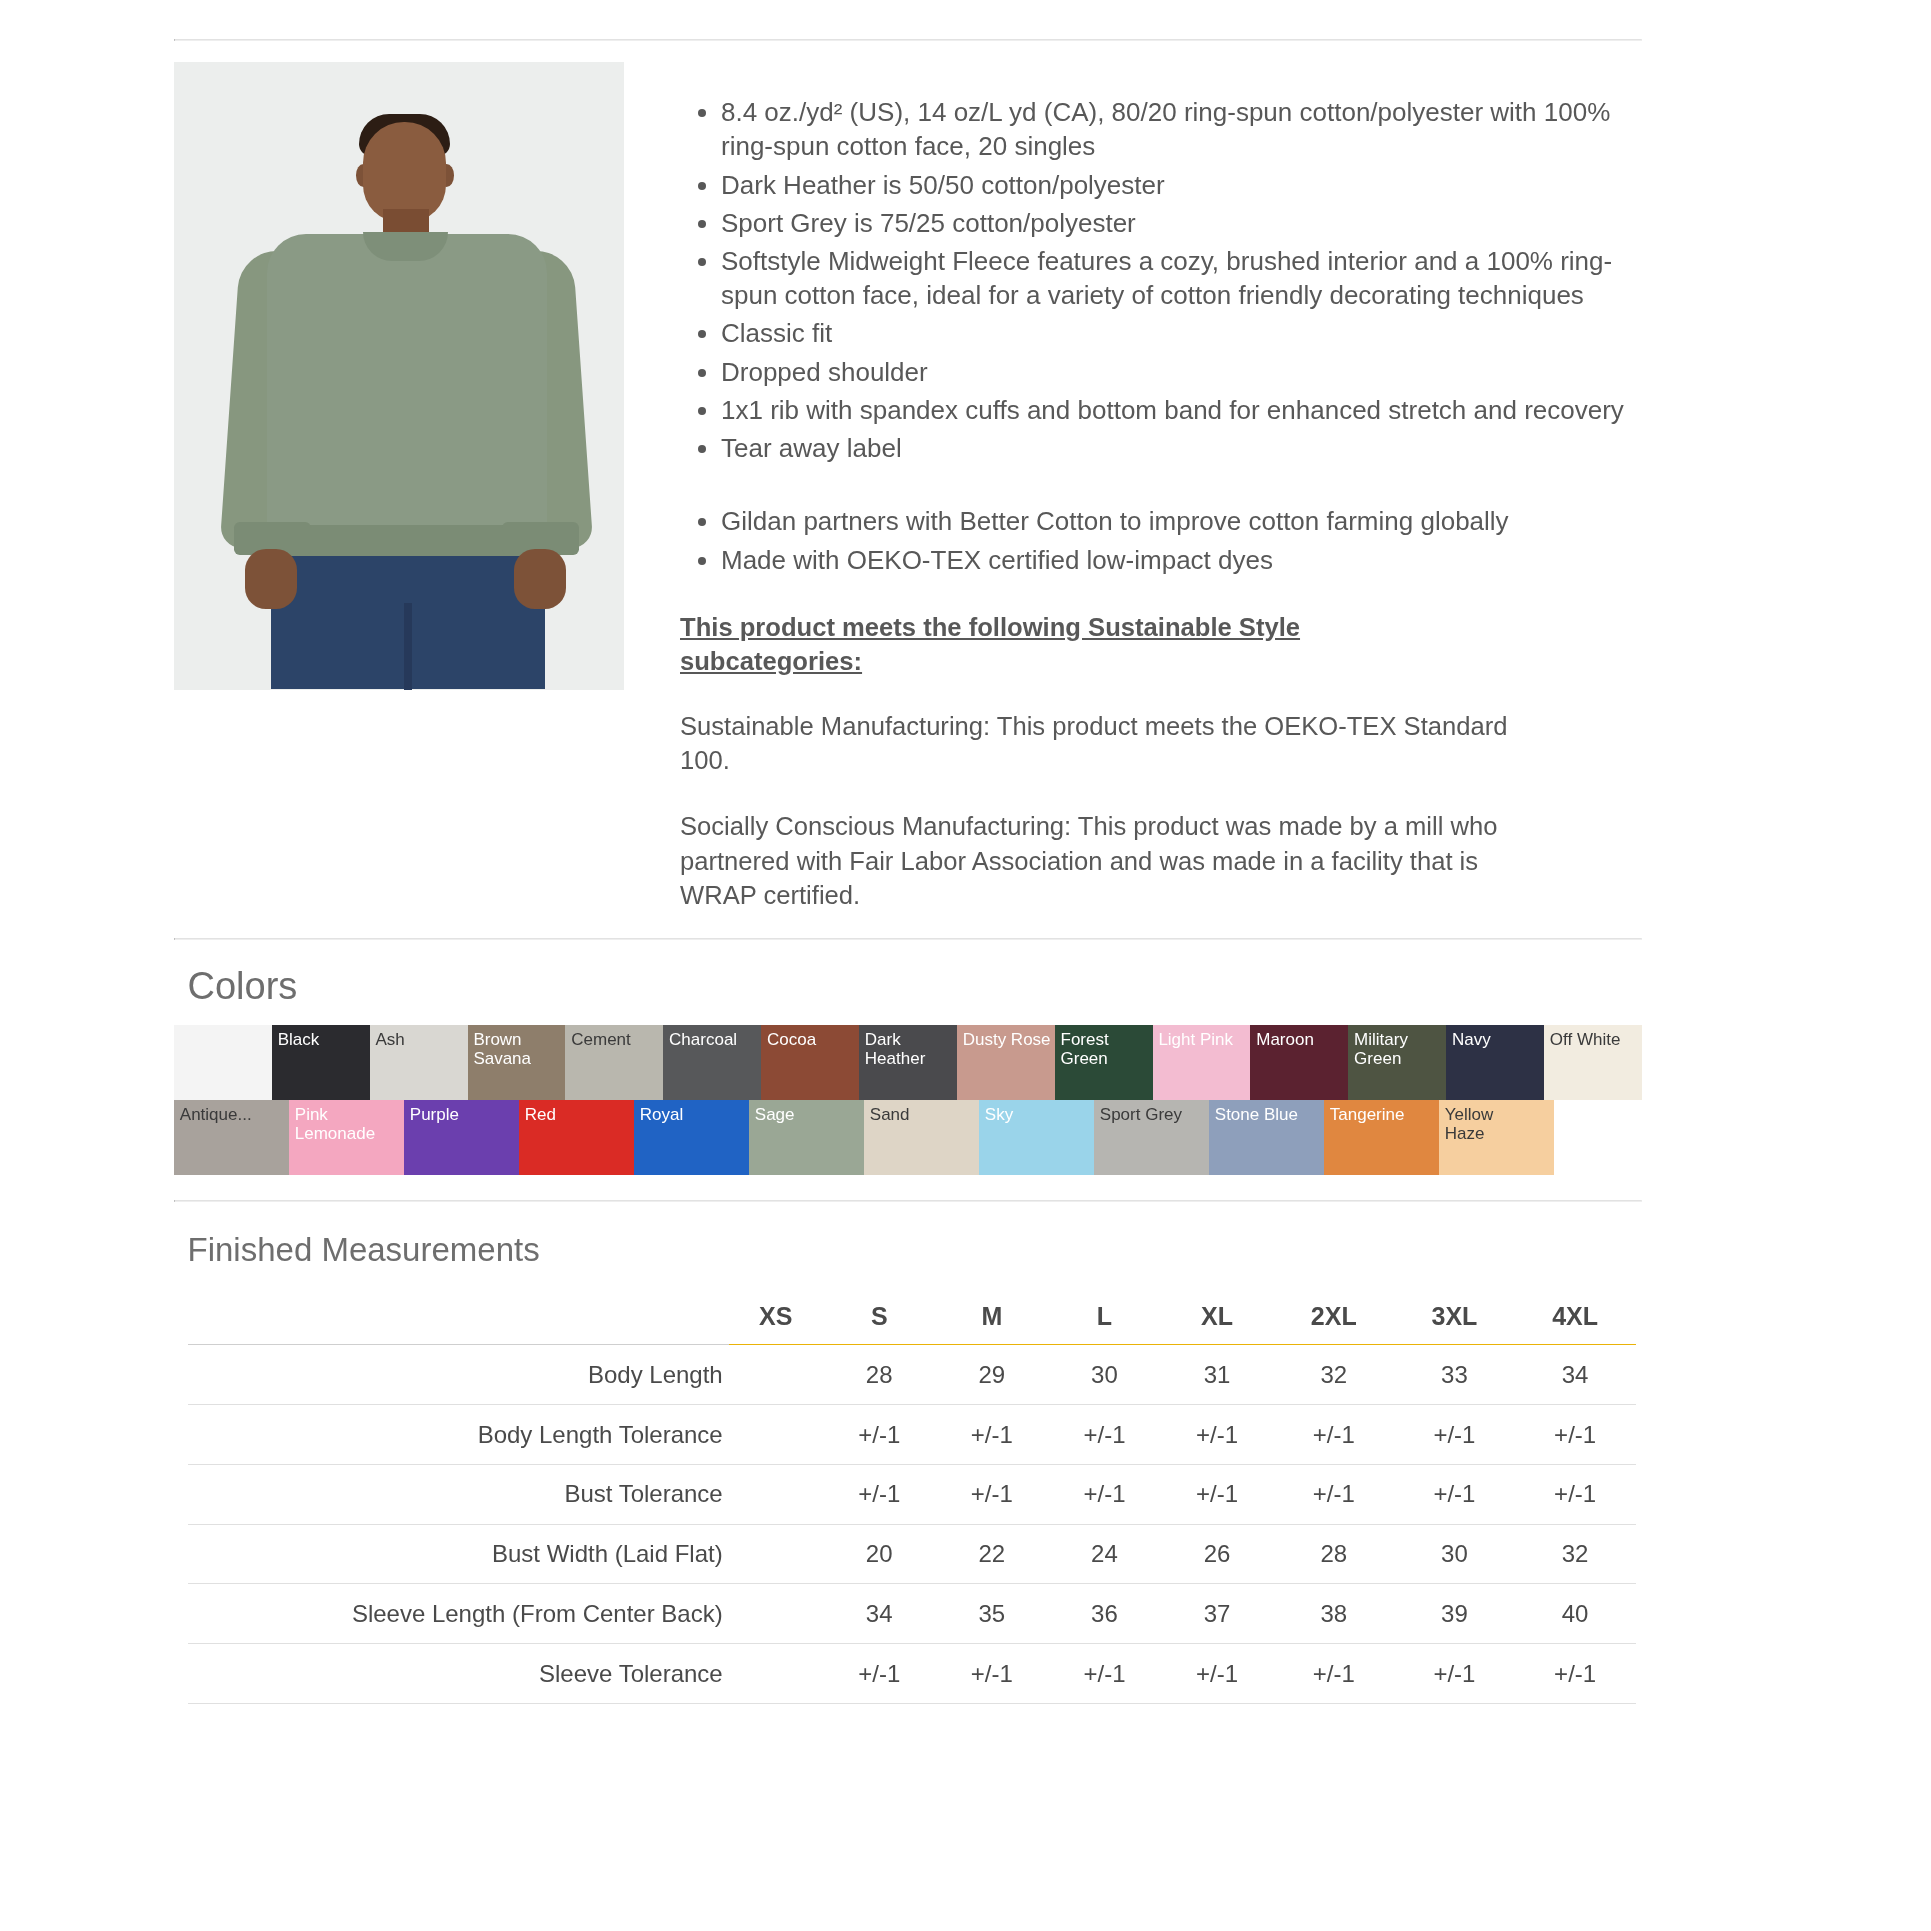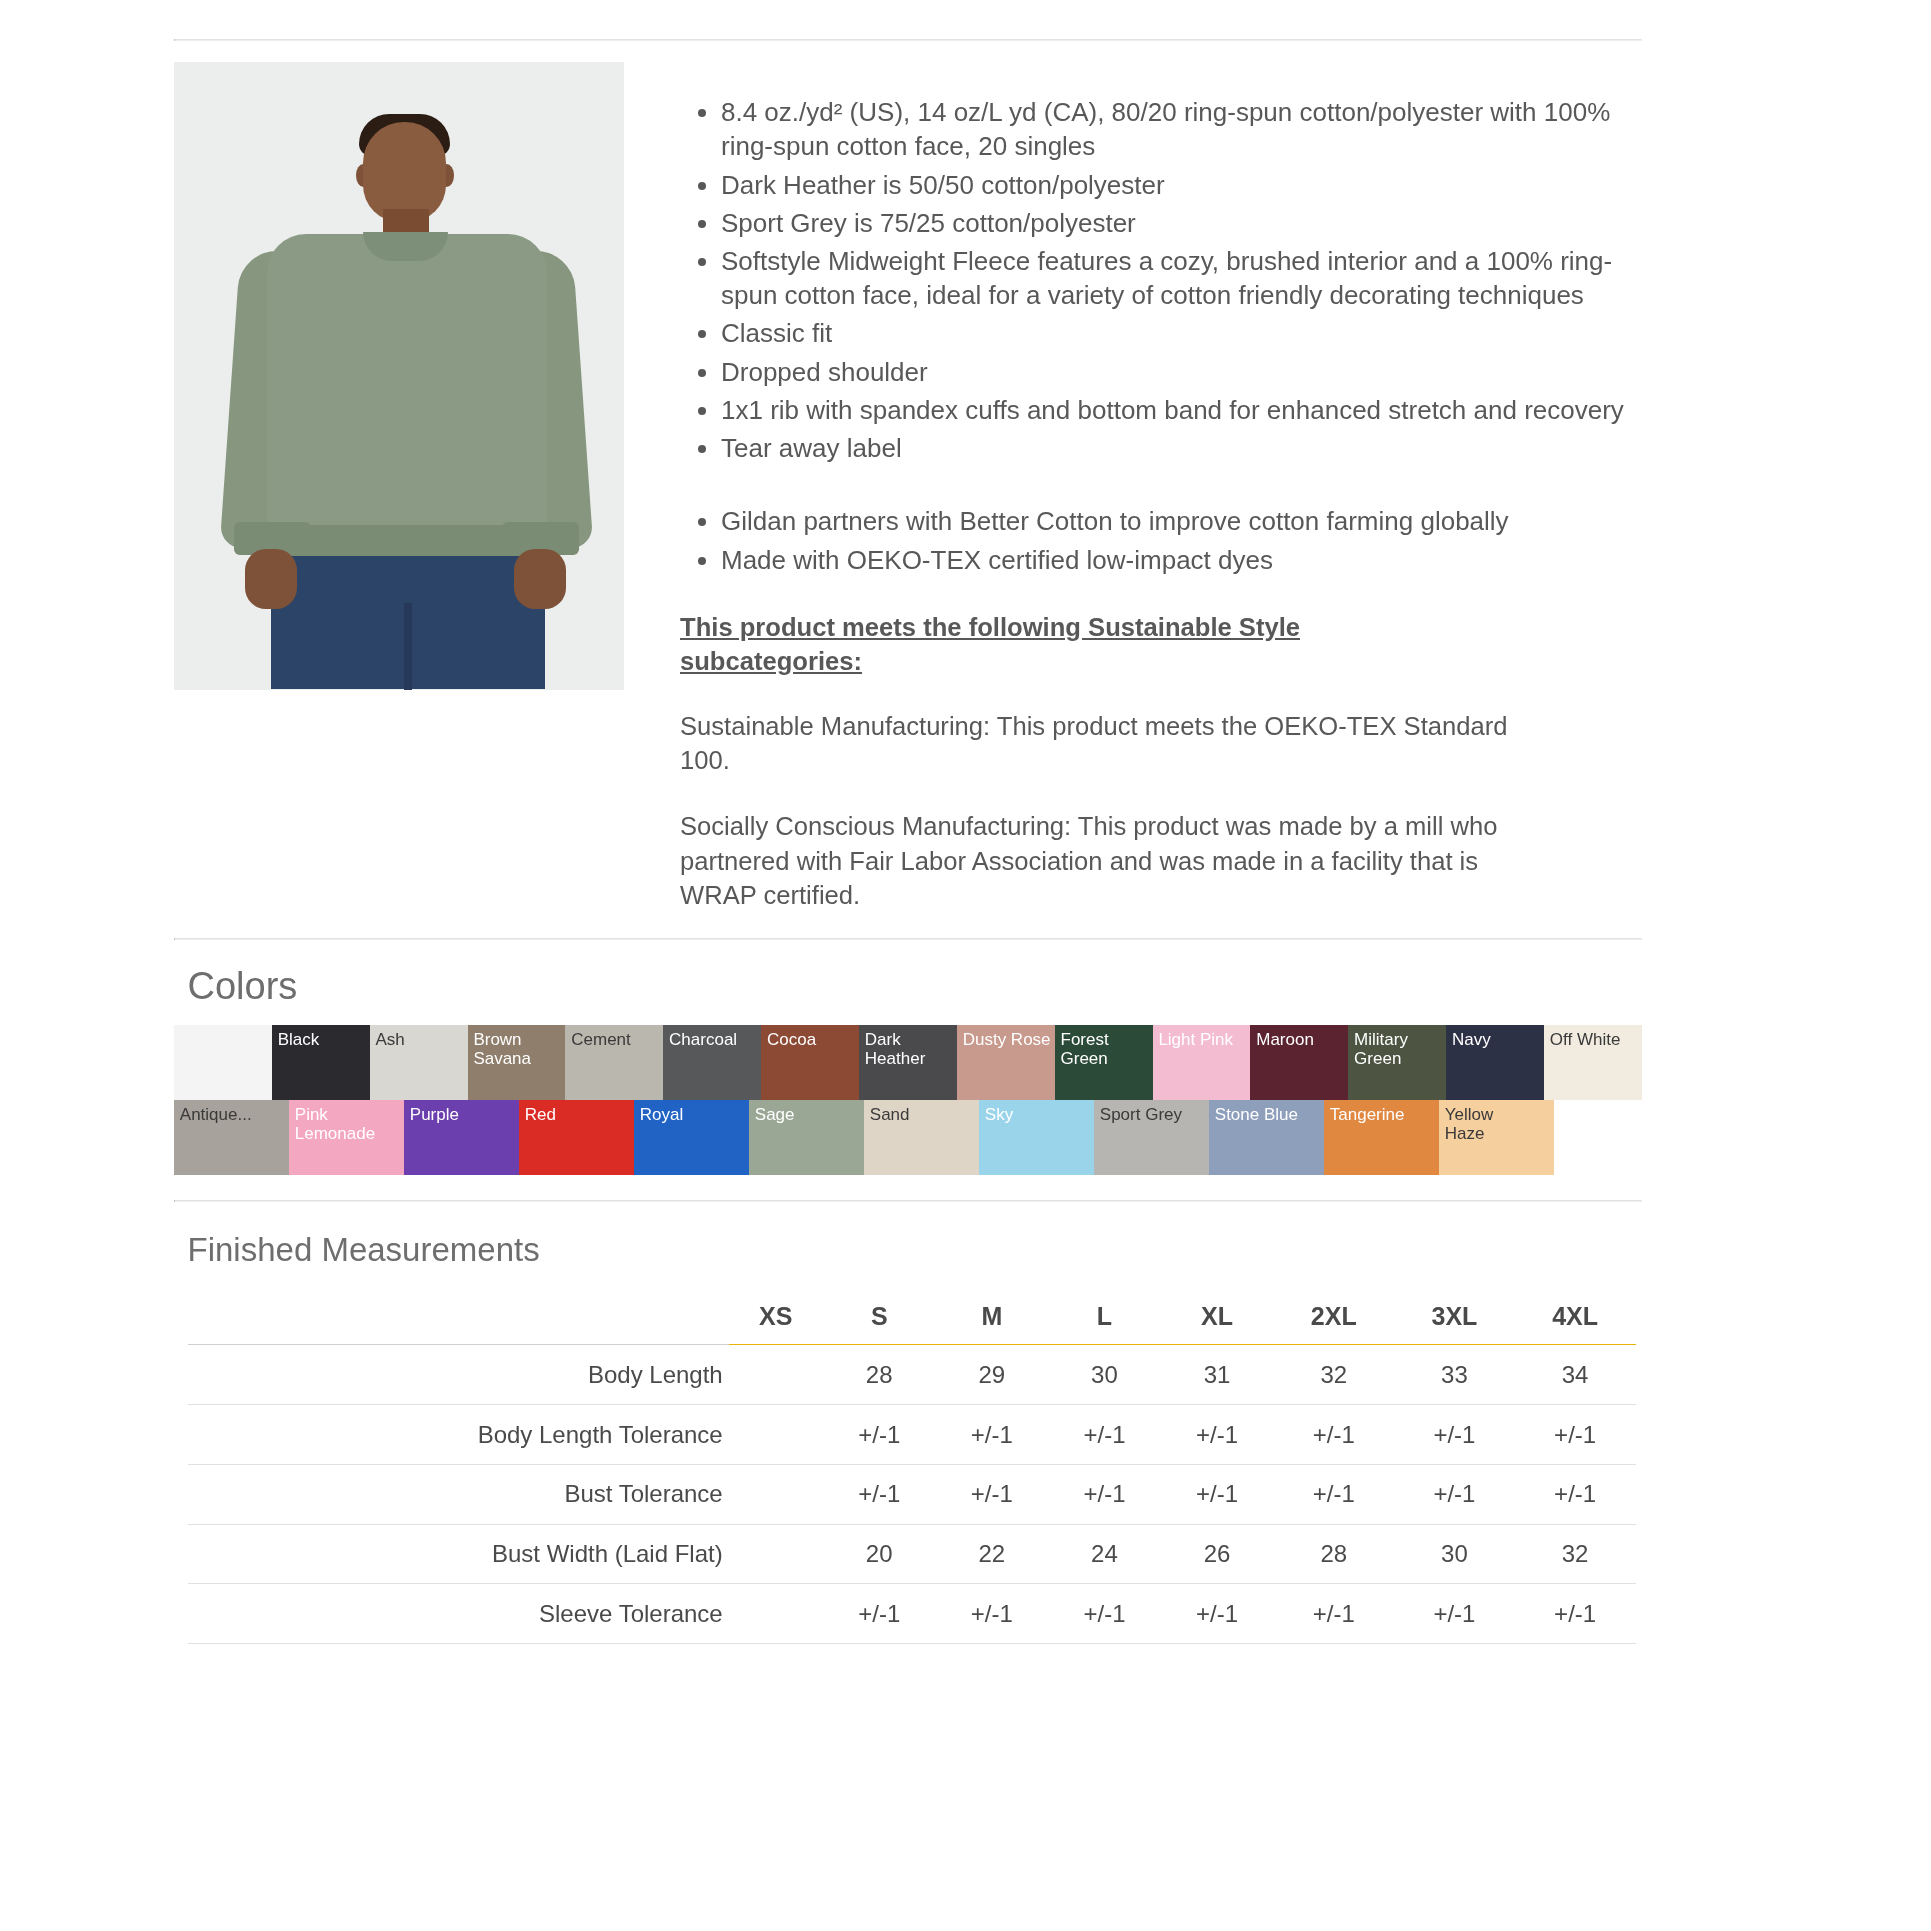--- a/index.html
+++ b/index.html
@@ -382,20 +382,31 @@
           <td></td>
           <td>20</td>
           <td>22</td>
           <td>24</td>
           <td>26</td>
           <td>28</td>
           <td>30</td>
           <td>32</td>
         </tr>
         <tr>
+          <td class="rowhead">Sleeve Length (From Center Back)</td>
+          <td></td>
+          <td>34</td>
+          <td>35</td>
+          <td>36</td>
+          <td>37</td>
+          <td>38</td>
+          <td>39</td>
+          <td>40</td>
+        </tr>
+        <tr>
           <td class="rowhead">Sleeve Tolerance</td>
           <td></td>
           <td>+/-1</td>
           <td>+/-1</td>
           <td>+/-1</td>
           <td>+/-1</td>
           <td>+/-1</td>
           <td>+/-1</td>
           <td>+/-1</td>
         </tr>

